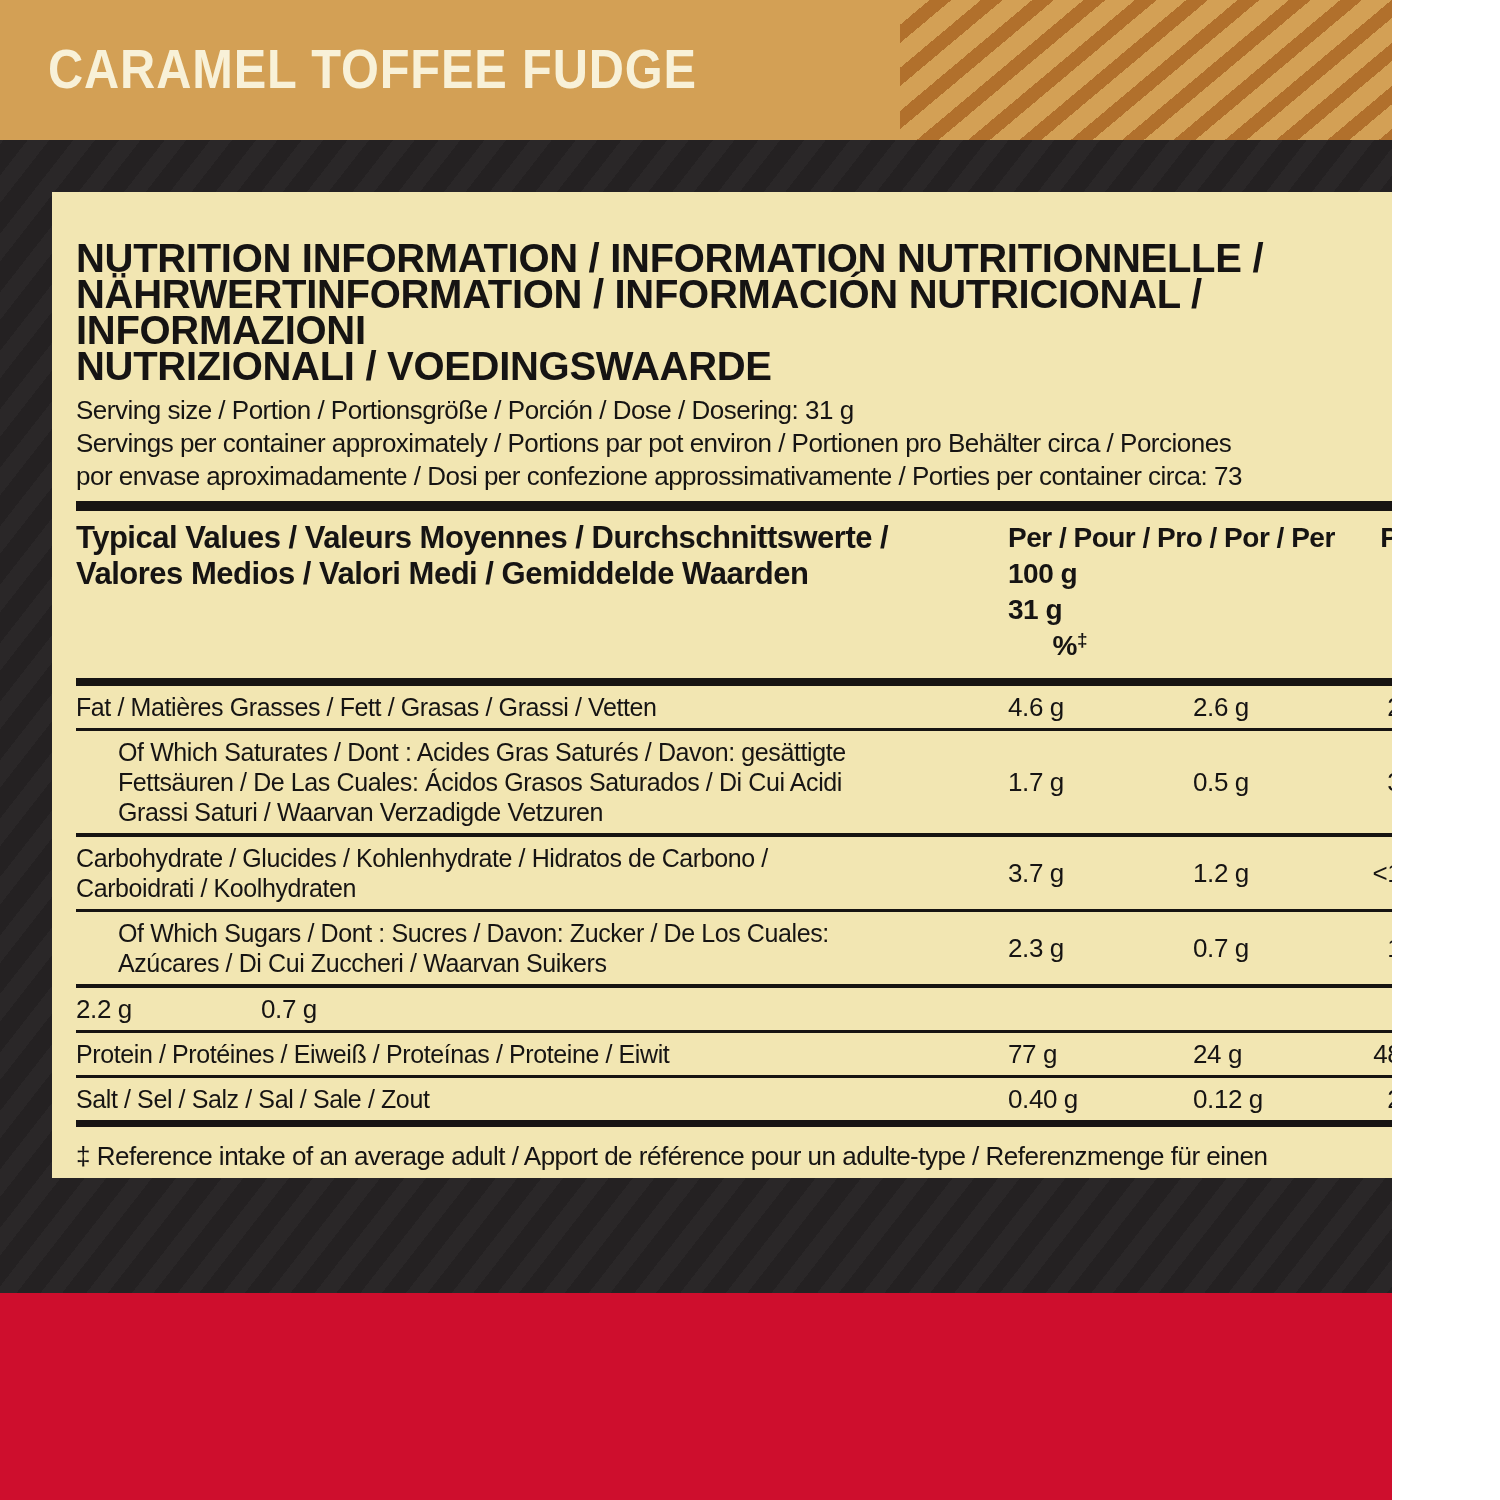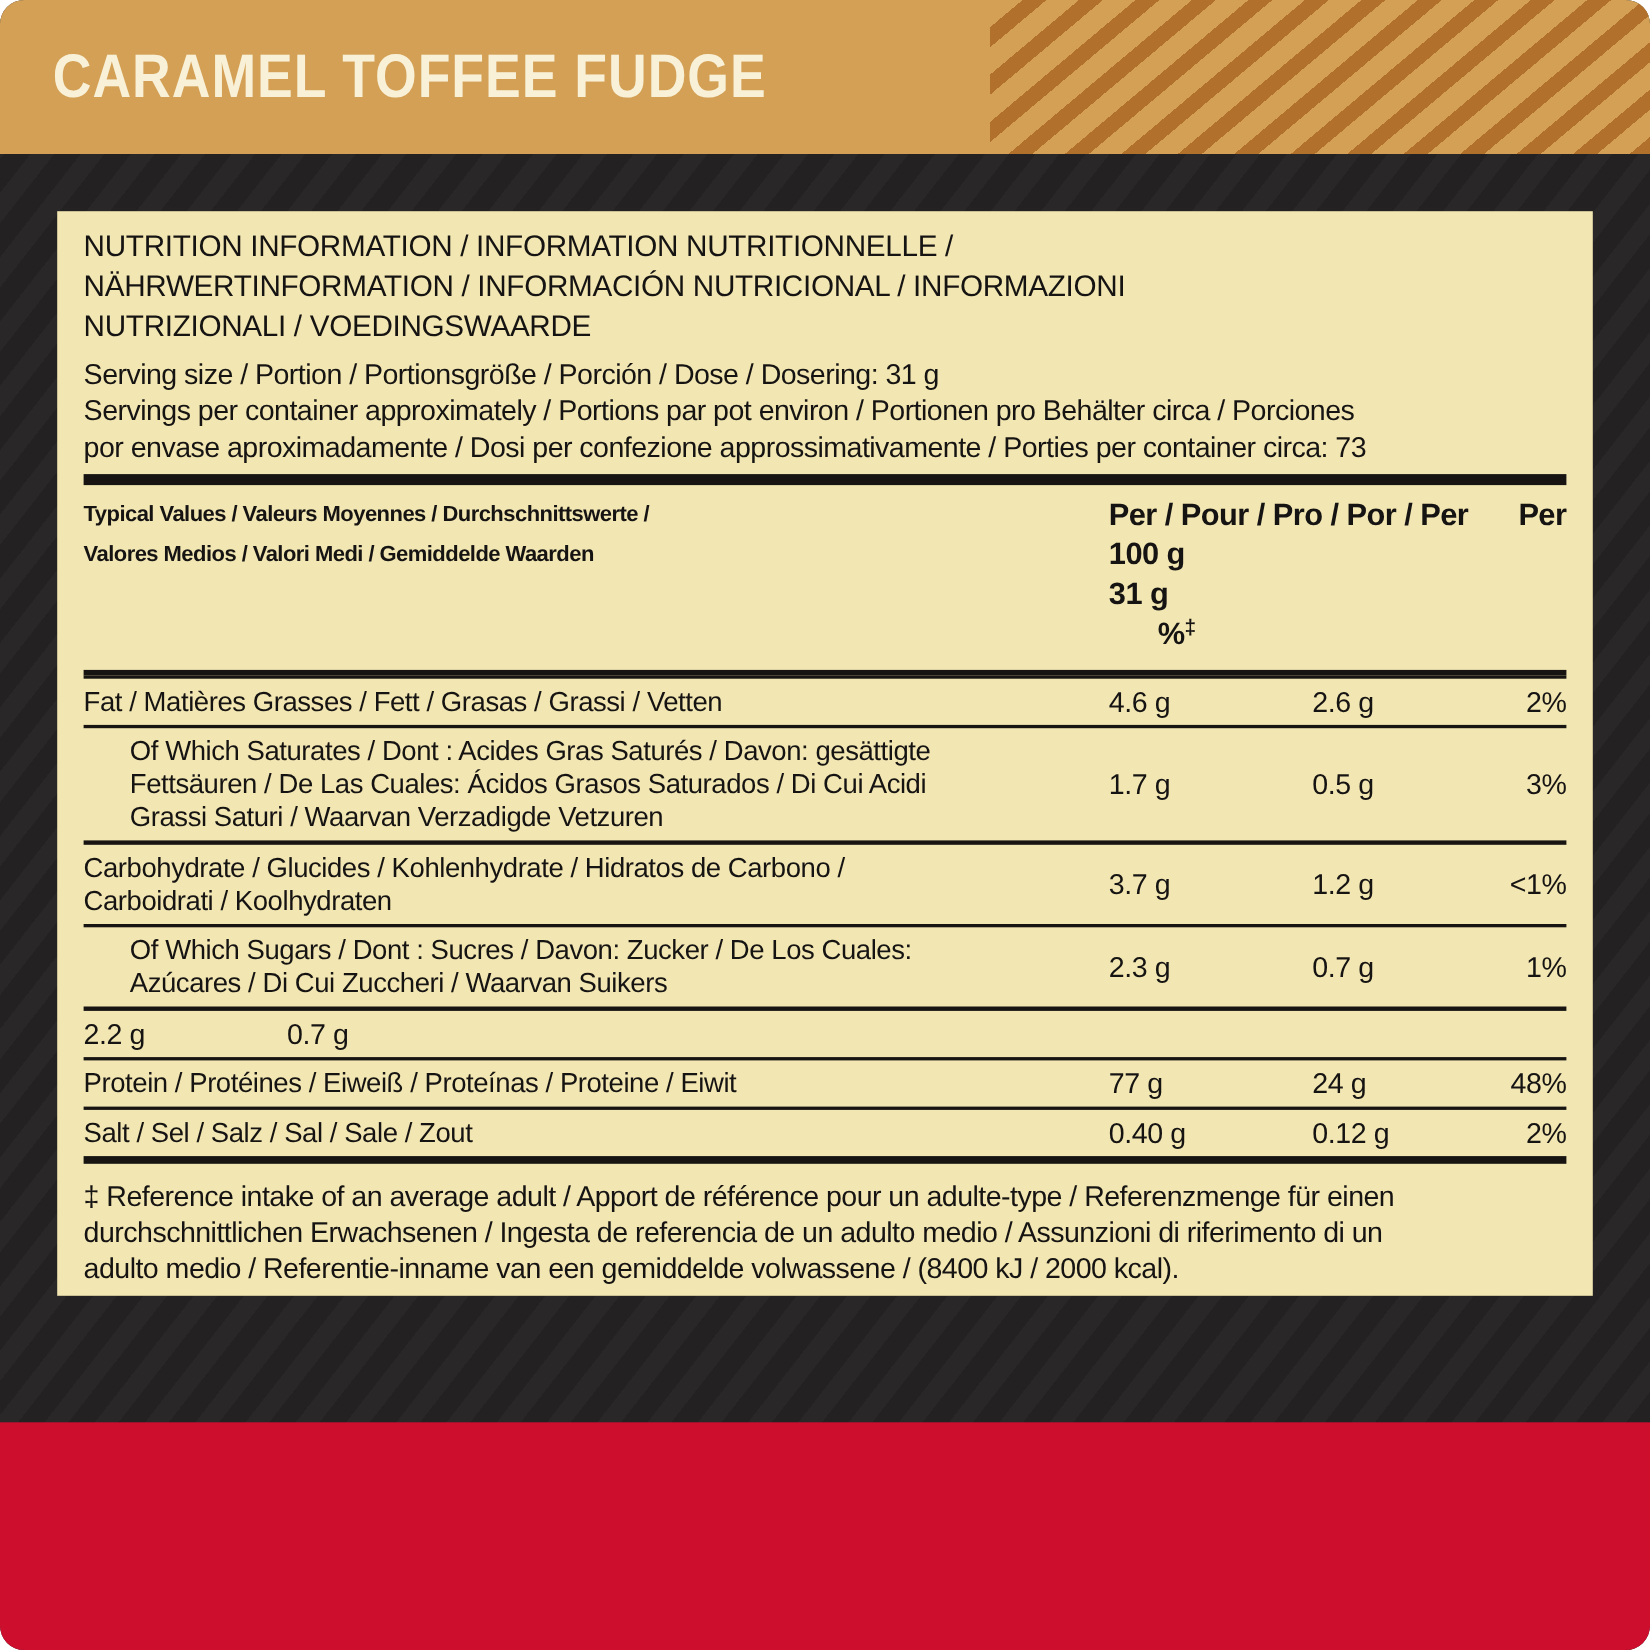--- a/index.html
+++ b/index.html
@@ -4,24 +4,23 @@
 <style>
   html, body { margin: 0; padding: 0; }
   body {
     width: 1500px; height: 1500px;
     font-family: "Liberation Sans", sans-serif;
     color: #161413;
     overflow: hidden;
   }
   .page {
     position: relative;
-    width: 1500px; height: 1500px;
+    width: 1392px; height: 1500px;
     background: repeating-linear-gradient(128deg, #2a2728 0 17px, #242122 17px 36px);
     overflow: hidden;
-    border-radius: 22px;
   }
 
   
   .banner {
     position: absolute; left: 0; top: 0; width: 1500px; height: 140px;
     background: #d3a055;
     overflow: hidden;
   }
   .banner-stripes {
     position: absolute; right: 0; top: 0; height: 140px; width: 600px;
@@ -39,37 +38,38 @@
   .panel {
     position: absolute; left: 52px; top: 192px;
     width: 1396px; height: 986px;
     background: #f2e6b2;
     box-sizing: border-box;
     padding: 14px 24px 0 24px;
     overflow: hidden;
   }
   .pre { white-space: pre-line; }
   .panel-title {
-    font-size: 27px; font-weight: normal; line-height: 36px;
+    font-size: 40px; font-weight: bold; line-height: 36px;
     letter-spacing: -0.3px;
+    margin-top: 34px;
   }
   .serving-block { margin-top: 10px; font-size: 26px; line-height: 33px; letter-spacing: -0.5px; }
 
   .bar-top    { margin-top: 8px; height: 10px; background: #171412; }
   .header-rule{ height: 5px;  background: #171412; }
   .sep        { height: 3px;  background: #171412; }
   .sep.thick  { height: 4px;  background: #171412; }
   .bar-bottom { height: 7px;  background: #171412; }
 
   .thead {
     display: flex; align-items: flex-start;
     padding: 9px 0 11px 0;
     font-weight: bold; font-size: 28px; line-height: 36px; letter-spacing: -0.5px;
   }
-  .thead .hlabel { flex: 1; font-size: 20px; }
+  .thead .hlabel { flex: 1; font-size: 31px; }
   .hright { width: 416px; display: flex; flex-direction: column; }
   .hrow1 { display: flex; white-space: nowrap; }
   .hrow1 .hper { flex: 1; }
   .hrow2 { display: flex; flex-direction: column; }
   .hc1 { width: 185px; } .hc2 { width: 152px; } .hc3 { width: 79px; text-align: right; }
   .pmark { font-size: 19px; position: relative; top: -9px; }
 
   .trow {
     display: flex; align-items: center;
     padding: 6px 0;

